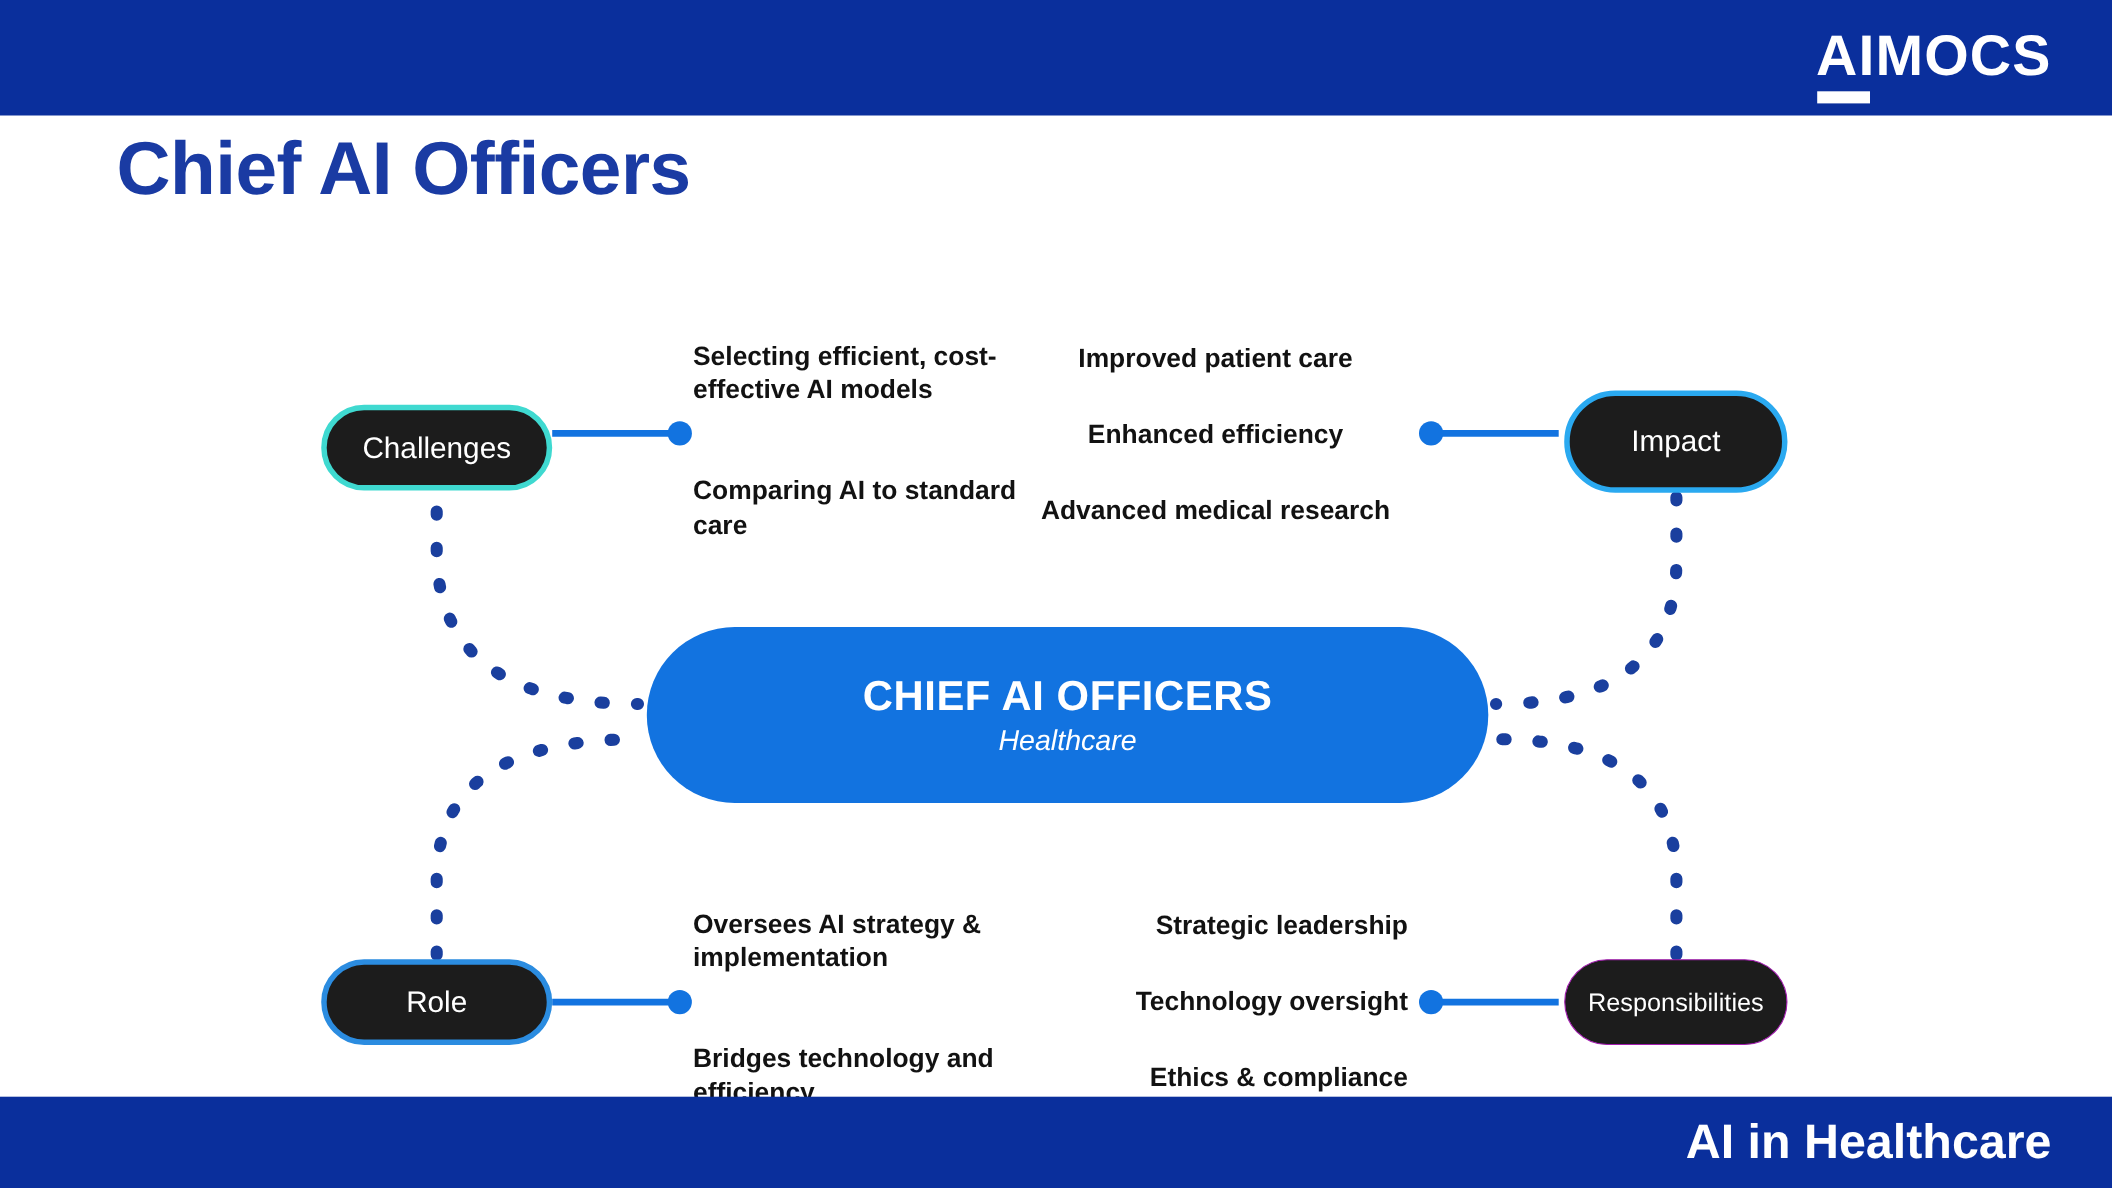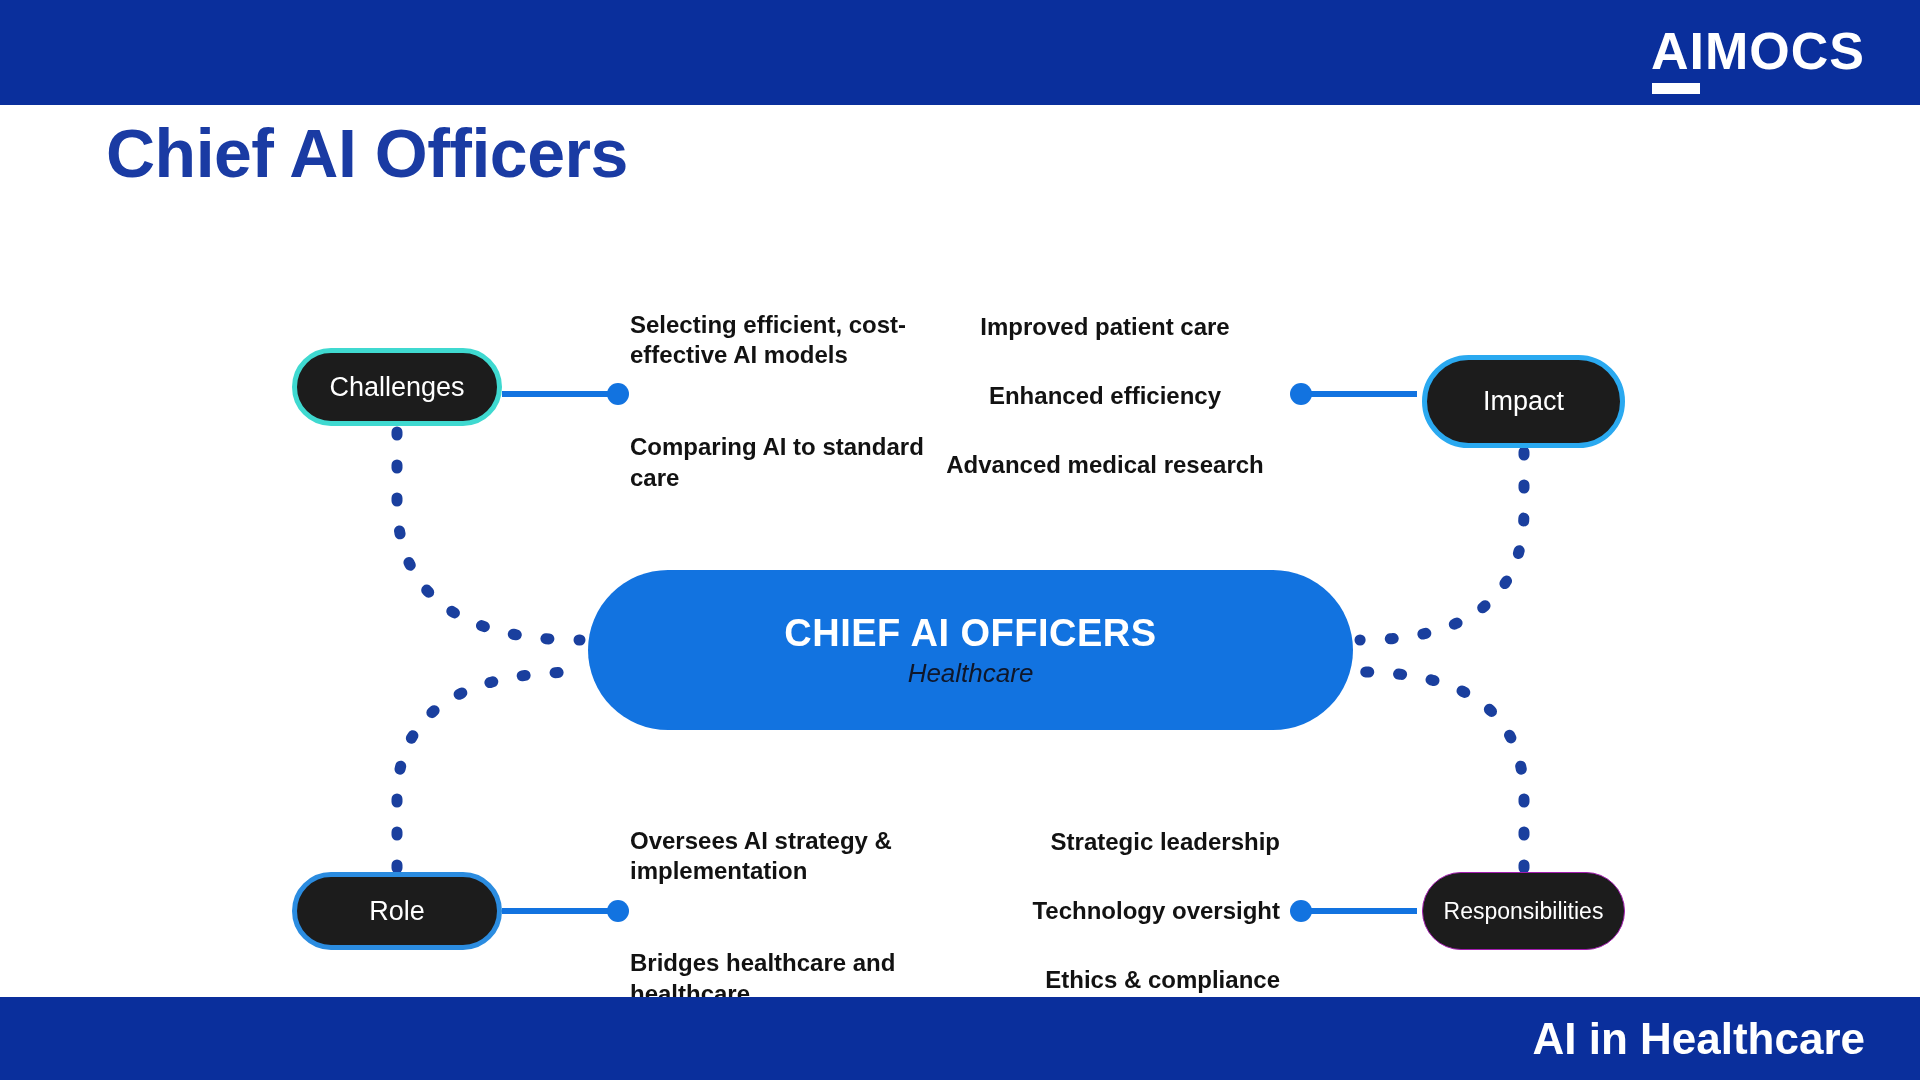--- a/index.html
+++ b/index.html
@@ -73,35 +73,35 @@
     border-radius:80px;
     display:flex; flex-direction:column;
     align-items:center; justify-content:center;
     gap:8px;
   }
   #central-node-title {
     color:#ffffff; font-size:38px; font-weight:bold;
     letter-spacing:0.5px; line-height:1;
   }
   #central-node-subtitle {
-    color:#0f172a; font-size:26px; font-style:italic;
+    color:#ffffff; font-size:26px; font-style:italic;
     line-height:1;
   }
 
   
   .branch-node {
     position:absolute;
     background:#1c1c1c;
     border-radius:60px;
     display:flex; align-items:center; justify-content:center;
     color:#ffffff;
     line-height:1;
   }
   #node-challenges {
-    left:292px; top:348px; width:210px; height:78px;
+    left:292px; top:368px; width:210px; height:78px;
     border:5px solid #3fd9d0; font-size:27px;
   }
   #node-impact {
     left:1422px; top:355px; width:203px; height:93px;
     border:5px solid #2aa9f0; font-size:27px;
   }
   #node-role {
     left:292px; top:872px; width:210px; height:78px;
     border:5px solid #2b8ce0; font-size:27px;
   }
@@ -197,21 +197,21 @@
   </div>
 
   <div class="bullet-group align-right" id="bullets-impact">
     <div class="bullet-item">Improved patient care</div>
     <div class="bullet-item">Enhanced efficiency</div>
     <div class="bullet-item">Advanced medical research</div>
   </div>
 
   <div class="bullet-group align-left" id="bullets-role">
     <div class="bullet-item">Oversees AI strategy &amp; implementation</div>
-    <div class="bullet-item">Bridges healthcare and healthcare</div>
+    <div class="bullet-item">Bridges technology and efficiency</div>
   </div>
 
   <div class="bullet-group align-right" id="bullets-responsibilities">
     <div class="bullet-item">Strategic leadership</div>
     <div class="bullet-item">Technology oversight</div>
     <div class="bullet-item">Ethics &amp; compliance</div>
   </div>
 
   <div class="bar" id="footer-bar">
     <div id="footer-label">AI in Healthcare</div>

